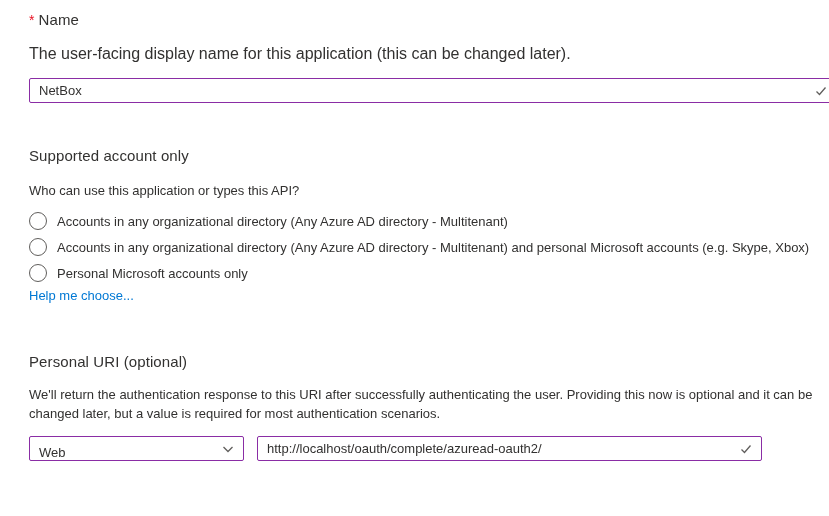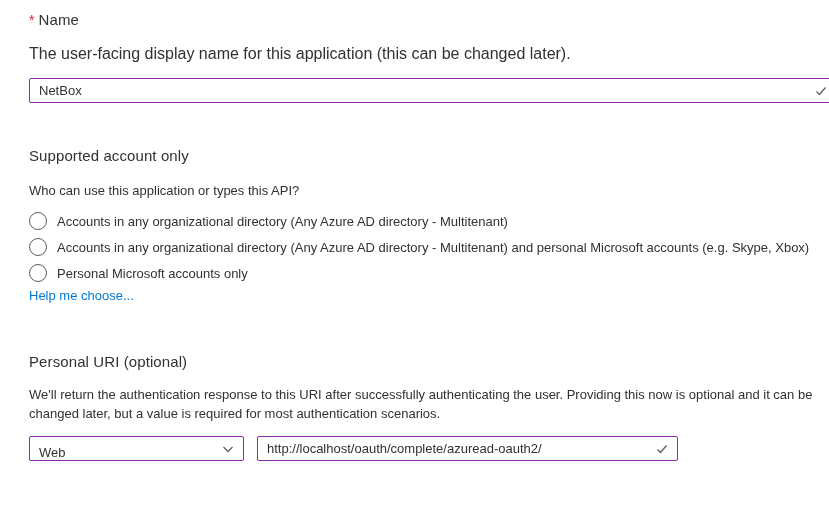--- a/index.html
+++ b/index.html
@@ -128,21 +128,21 @@
   .platform-select {
     width: 215px;
     cursor: pointer;
     align-items: flex-end;
   }
   .platform-select .select-value {
     font-size: 13px;
     color: #323130;
     padding-left: 9px;
   }
-  .uri-field { width: 421px; align-items: flex-end; }
+  .uri-field { width: 505px; align-items: flex-end; }
 </style>
 </head>
 <body>
 
 <div class="page">
 
   
   <h2 class="section-title"><span class="req">*</span><span>Name</span></h2>
 
   <p class="desc">The user-facing display name for this application (this can be changed later).</p>

